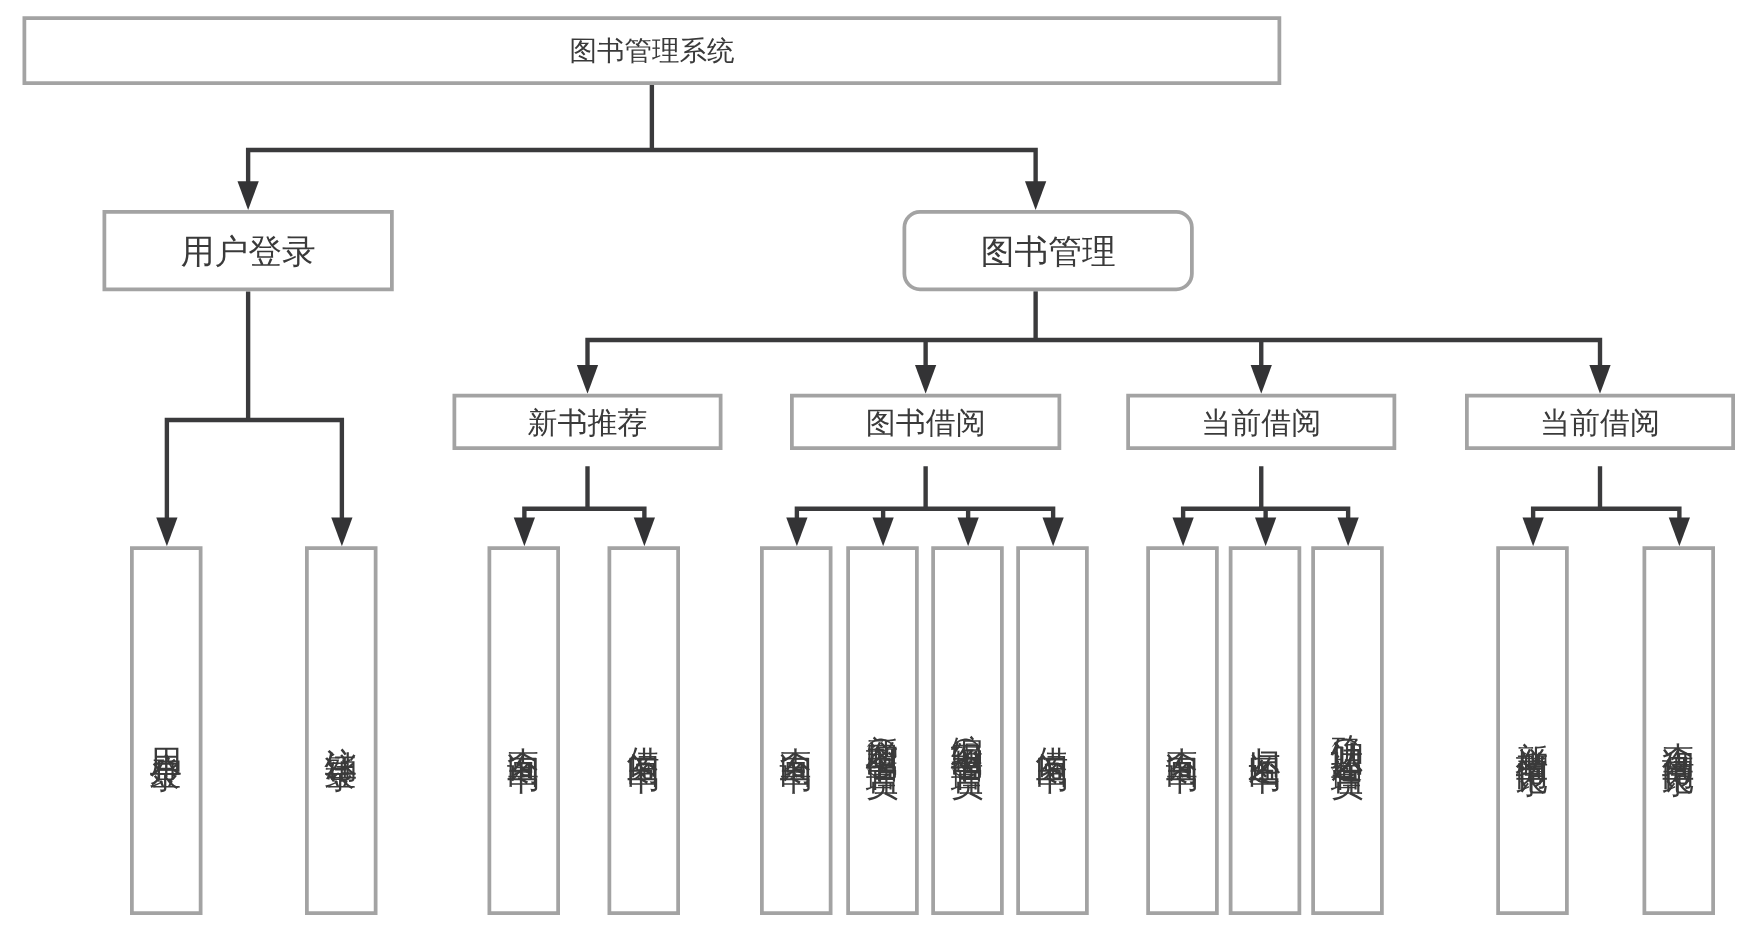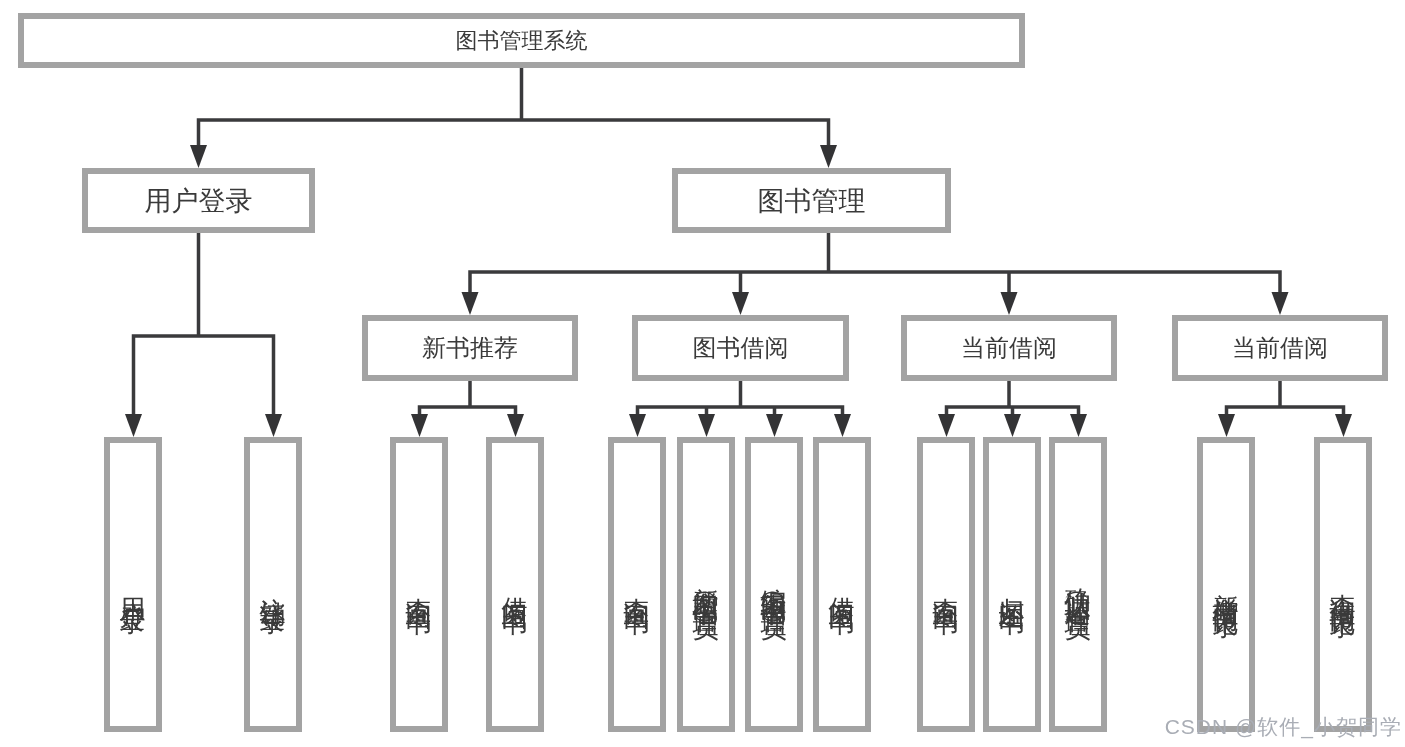--- a/index.html
+++ b/index.html
@@ -3,29 +3,29 @@
 <meta charset="utf-8">
 <style>
   html,body{margin:0;padding:0;background:#ffffff;}
   .stage{
     position:relative;width:1405px;height:747px;background:#ffffff;
     font-family:"Liberation Sans",sans-serif;overflow:hidden;
   }
   svg.wires{position:absolute;left:0;top:0;z-index:1;}
   .box{
     position:absolute;z-index:2;background:#ffffff;
-    border:6px solid #a3a3a3;box-sizing:border-box;
+    border:3px solid #a3a3a3;box-sizing:border-box;
     display:flex;align-items:center;justify-content:center;
     color:#3a3a3a;text-align:center;
   }
   #root-box{left:18px;top:13px;width:1007px;height:55px;font-size:22px;}
   .l2{top:168px;height:65px;font-size:27px;}
   #n-login{left:82px;width:233px;}
-  #n-mgmt{left:672px;width:279px;}
-  .l3{top:315px;height:66px;font-size:24px;}
+  #n-mgmt{left:722px;width:233px;border-radius:14px;}
+  .l3{top:315px;height:45px;font-size:24px;}
   #n-newbook{left:362px;width:216px;}
   #n-borrow{left:632px;width:217px;}
   #n-current{left:901px;width:216px;}
   #n-records{left:1172px;width:216px;}
   .leaf{top:437px;width:58px;height:295px;}
   .leaf span{
     writing-mode:vertical-rl;text-orientation:mixed;
     font-size:26px;letter-spacing:4px;line-height:1;white-space:nowrap;
   }
   .watermark{
@@ -116,15 +116,14 @@
     <span>确认归还（管理员）</span>
   </div>
 
   <div class="box leaf" id="lf-rc-a" style="left:1197px">
     <span>新增借阅记录</span>
   </div>
   <div class="box leaf" id="lf-rc-q" style="left:1314px">
     <span>查询借阅记录</span>
   </div>
 
-  <div class="watermark">CSDN @软件_小贺同学</div>
 
 </div>
 
 </body></html>

